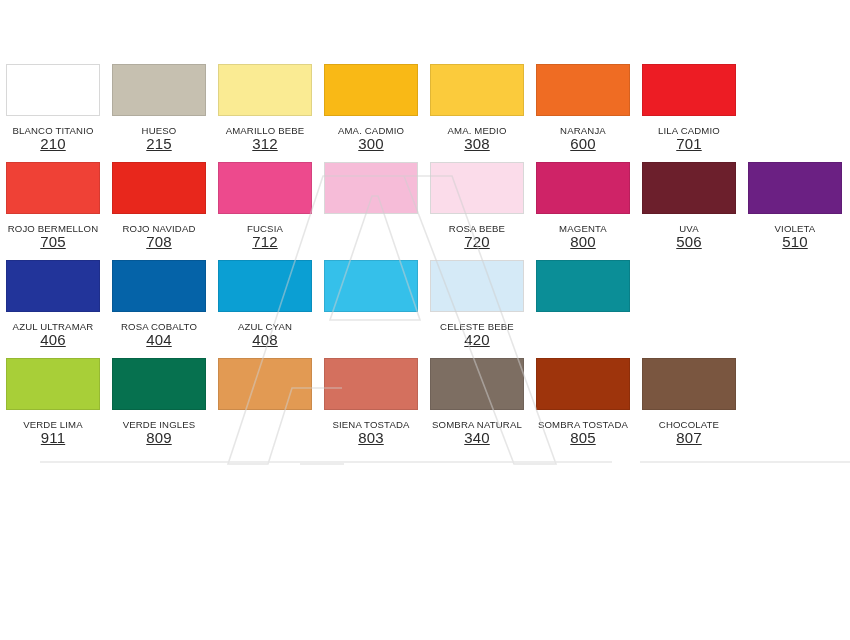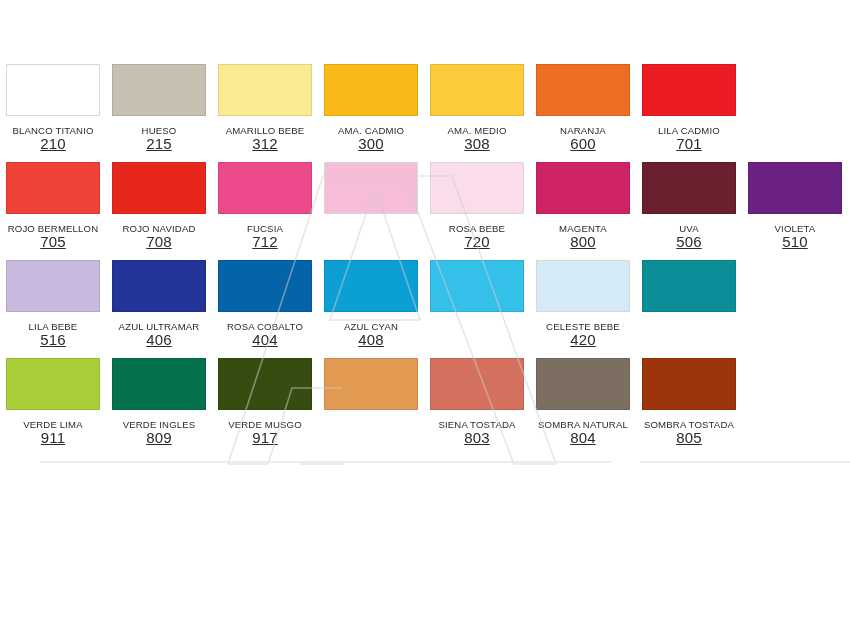--- a/index.html
+++ b/index.html
@@ -211,27 +211,20 @@
         <div class="swatch-cell">
           <div class="swatch-chip" style="background-color: rgb(107, 32, 131);"></div>
           <div class="swatch-caption">
             <span class="swatch-name">VIOLETA</span>
             <span class="swatch-code">510</span>
           </div>
         </div>
       </div>
       <div class="swatch-row">
         <div class="swatch-cell">
-          <div class="swatch-chip" style="background-color: rgb(199, 186, 222);"></div>
-          <div class="swatch-caption">
-            <span class="swatch-name">LILA BEBE</span>
-            <span class="swatch-code">516</span>
-          </div>
-        </div>
-        <div class="swatch-cell">
           <div class="swatch-chip" style="background-color: rgb(34, 52, 154);"></div>
           <div class="swatch-caption">
             <span class="swatch-name">AZUL ULTRAMAR</span>
             <span class="swatch-code">406</span>
           </div>
         </div>
         <div class="swatch-cell">
           <div class="swatch-chip" style="background-color: rgb(5, 99, 168);"></div>
           <div class="swatch-caption">
             <span class="swatch-name">ROSA COBALTO</span>
@@ -268,46 +261,46 @@
           </div>
         </div>
         <div class="swatch-cell">
           <div class="swatch-chip" style="background-color: rgb(6, 113, 79);"></div>
           <div class="swatch-caption">
             <span class="swatch-name">VERDE INGLES</span>
             <span class="swatch-code">809</span>
           </div>
         </div>
         <div class="swatch-cell">
-          <div class="swatch-chip" style="background-color: rgb(55, 76, 16);"></div>
-          <div class="swatch-caption">
-            <span class="swatch-name">VERDE MUSGO</span>
-            <span class="swatch-code">917</span>
-          </div>
-        </div>
-        <div class="swatch-cell">
           <div class="swatch-chip" style="background-color: rgb(226, 154, 83);"></div>
         </div>
         <div class="swatch-cell">
           <div class="swatch-chip" style="background-color: rgb(212, 112, 94);"></div>
           <div class="swatch-caption">
             <span class="swatch-name">SIENA TOSTADA</span>
             <span class="swatch-code">803</span>
           </div>
         </div>
         <div class="swatch-cell">
           <div class="swatch-chip" style="background-color: rgb(125, 110, 98);"></div>
           <div class="swatch-caption">
             <span class="swatch-name">SOMBRA NATURAL</span>
-            <span class="swatch-code">804</span>
+            <span class="swatch-code">340</span>
           </div>
         </div>
         <div class="swatch-cell">
           <div class="swatch-chip" style="background-color: rgb(158, 52, 12);"></div>
           <div class="swatch-caption">
             <span class="swatch-name">SOMBRA TOSTADA</span>
             <span class="swatch-code">805</span>
           </div>
         </div>
+        <div class="swatch-cell">
+          <div class="swatch-chip" style="background-color: rgb(122, 86, 64);"></div>
+          <div class="swatch-caption">
+            <span class="swatch-name">CHOCOLATE</span>
+            <span class="swatch-code">807</span>
+          </div>
+        </div>
       </div>
     </div>
 
 </div>
 
 </body></html>

